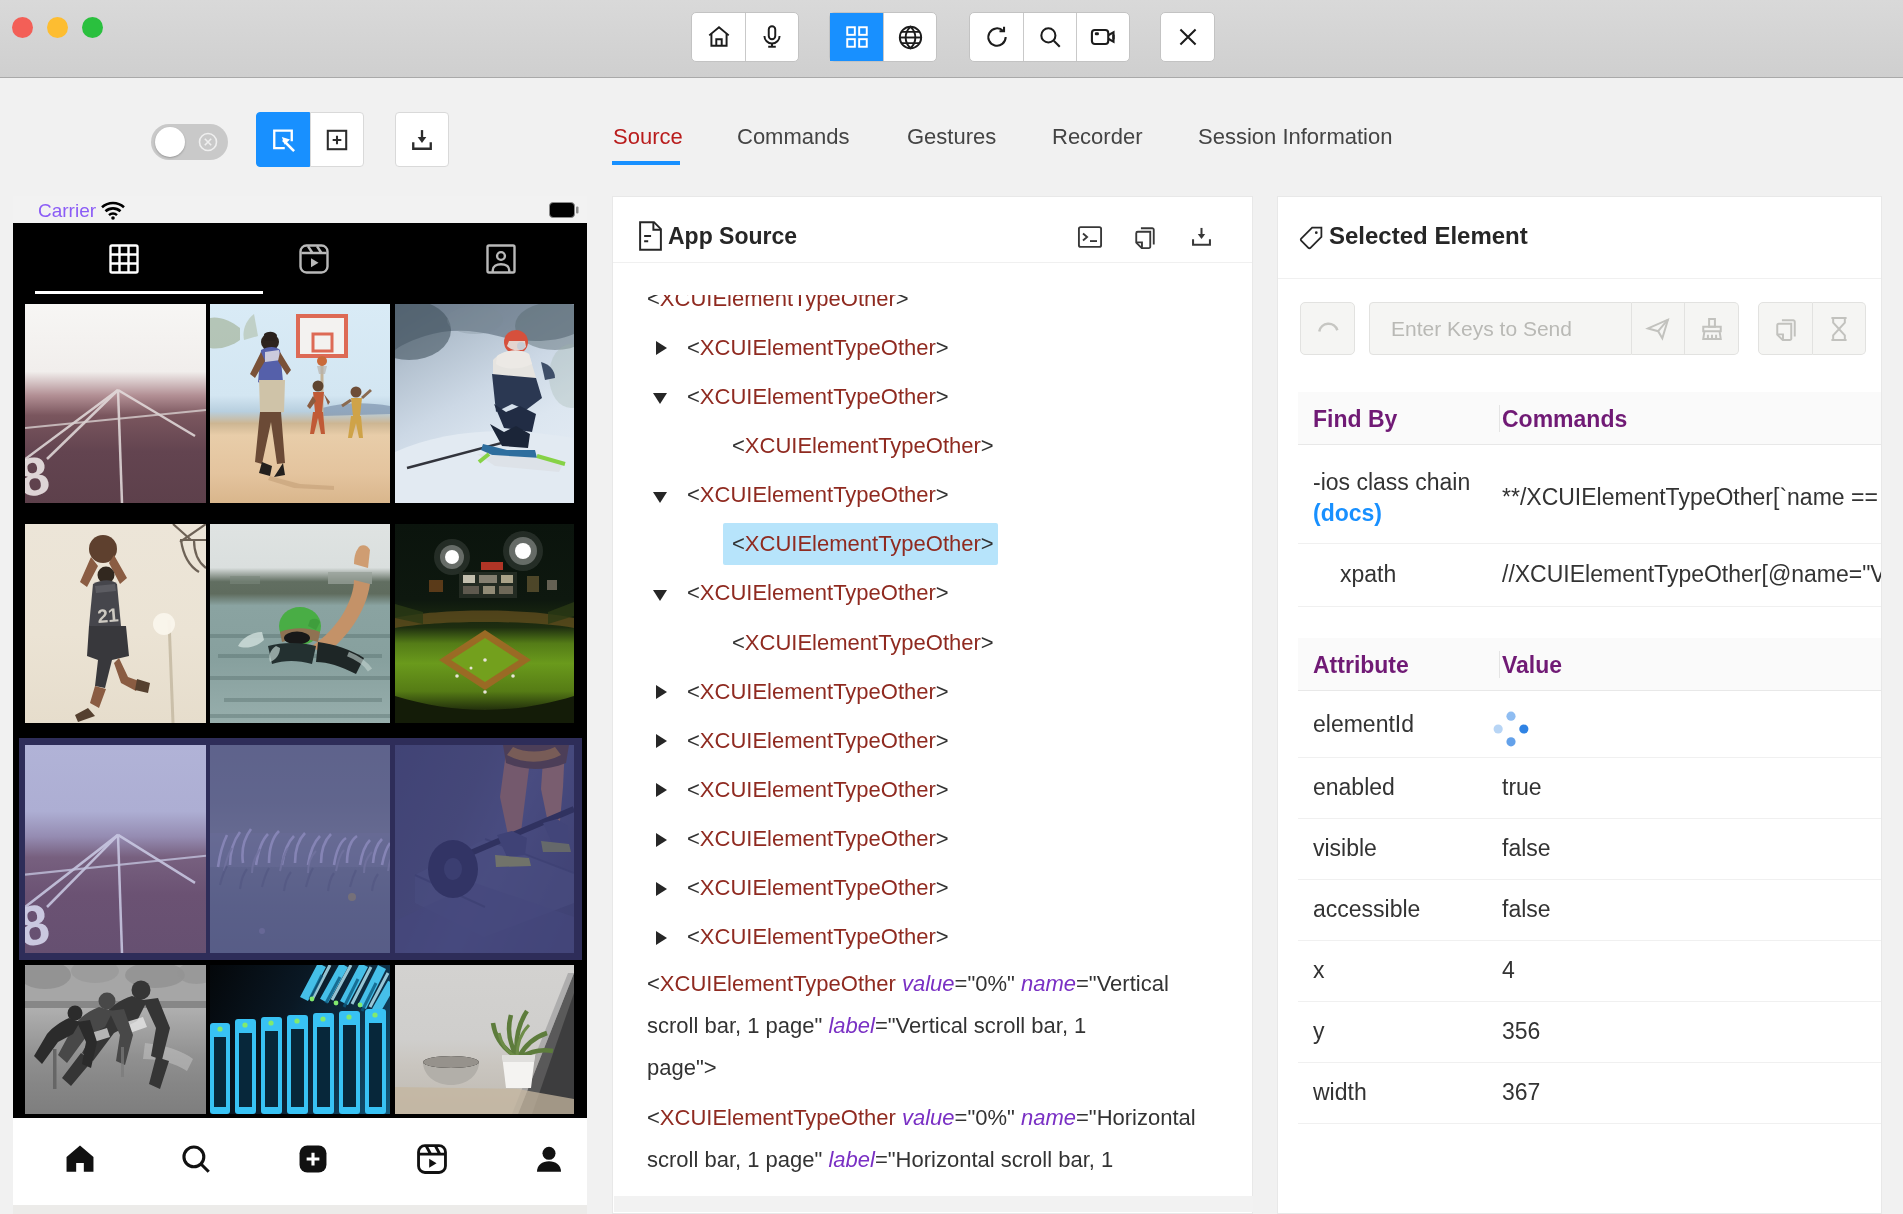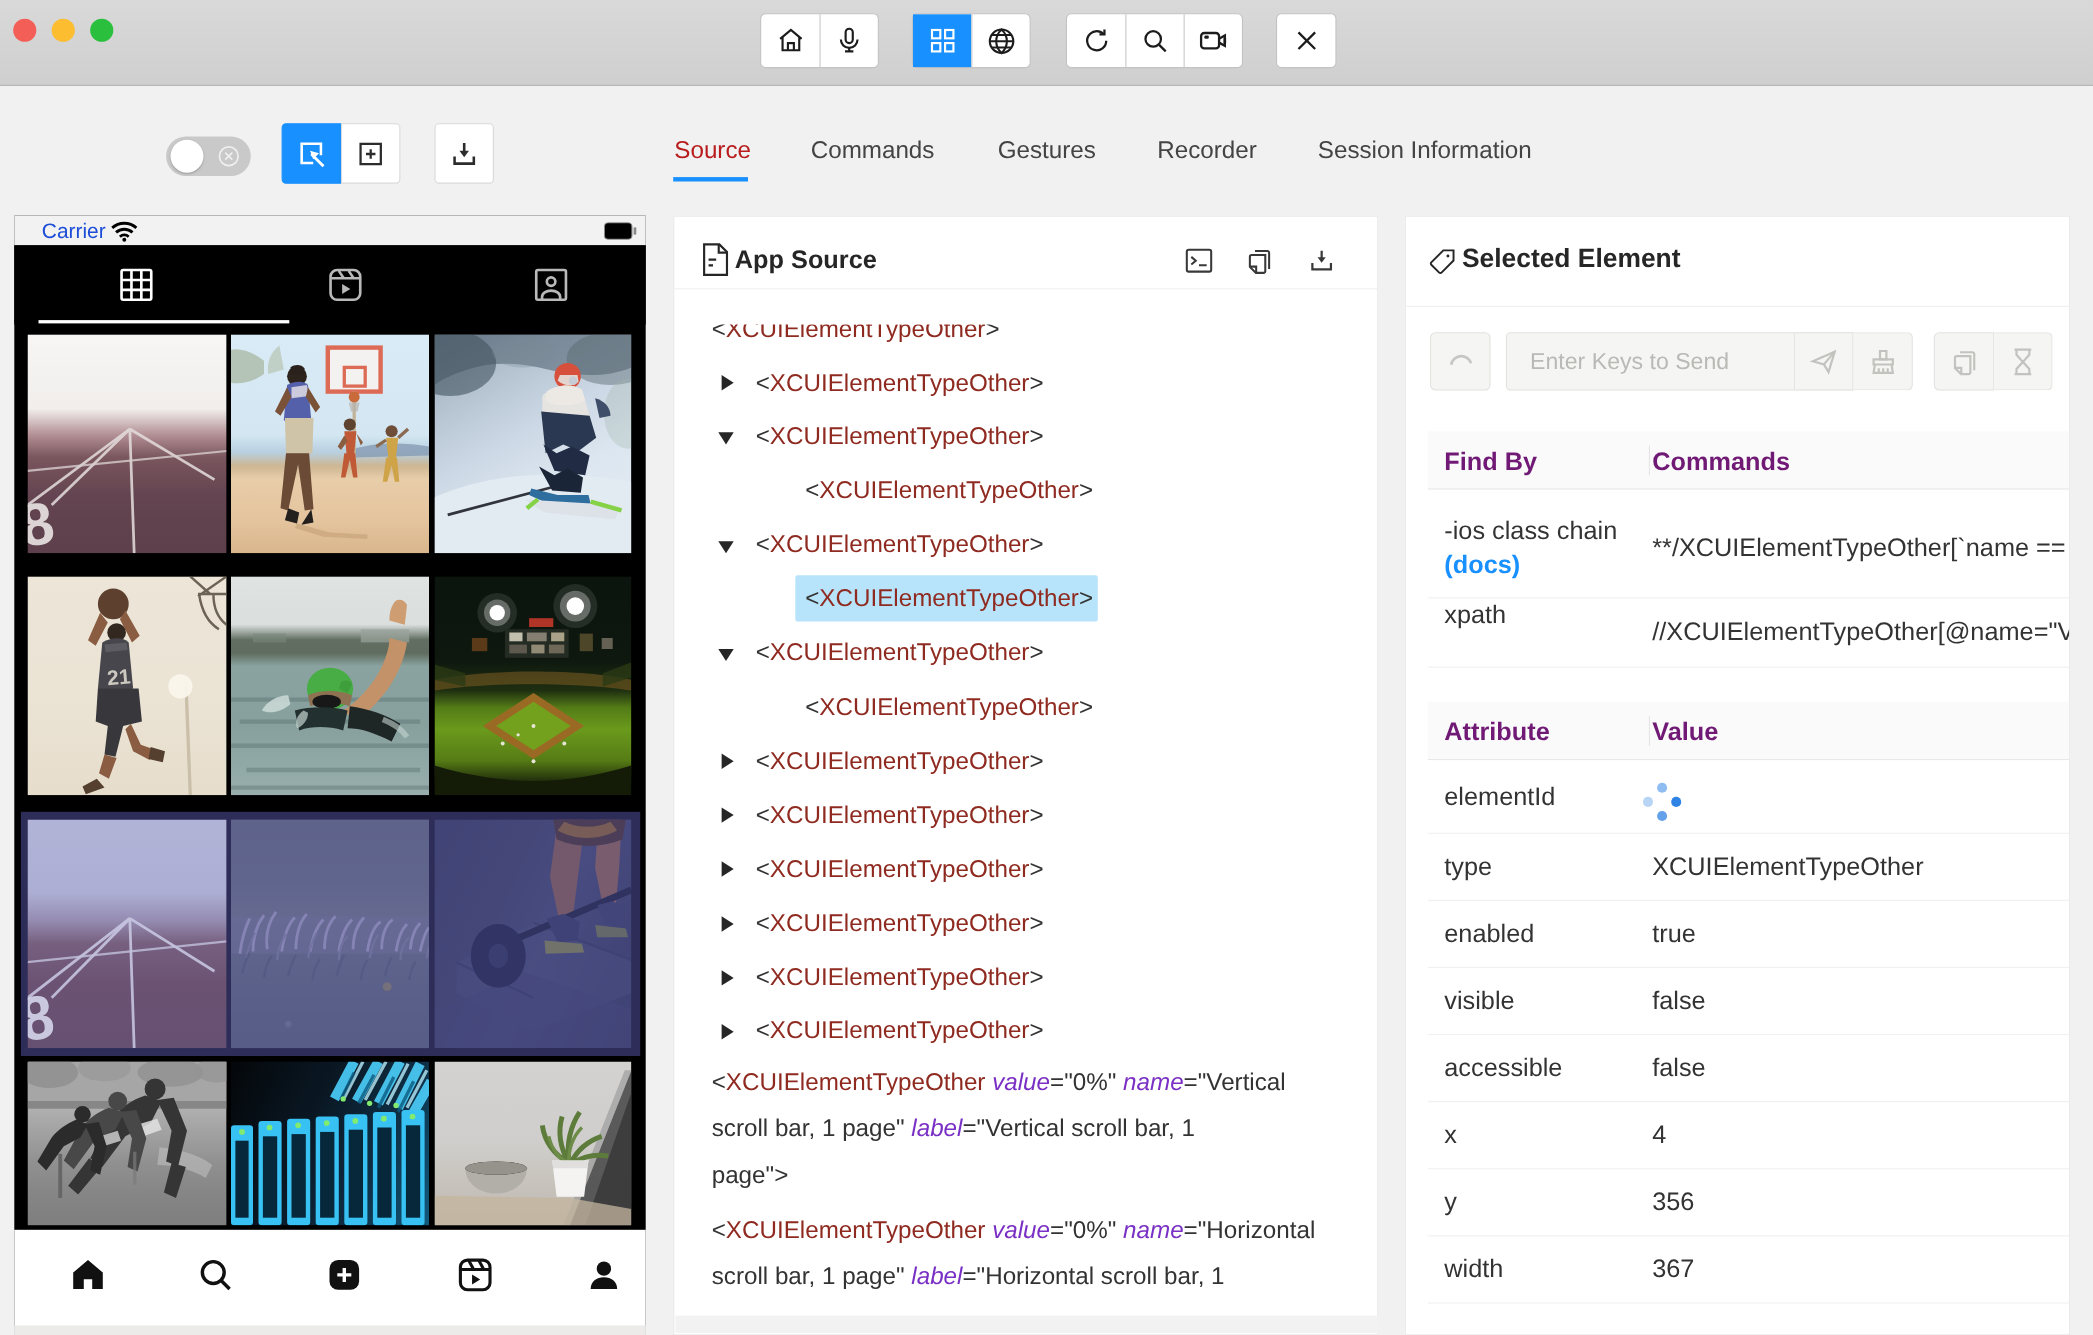--- a/index.html
+++ b/index.html
@@ -28,21 +28,21 @@
 #btn-add { left:310px; width:54px; border-radius:0 4px 4px 0; }
 #btn-dl { left:395px; width:54px; border-radius:4px; }
 
 
 .tab { position:absolute; top:124px; font-size:22px; color:#444; }
 .tab.active { color:#b91c1c; }
 #tab-underline { position:absolute; left:612px; top:161px; width:68px; height:4px; background:#1890ff; }
 
 
 #phone { position:absolute; left:13px; top:196px; width:574px; height:1018px; background:#000; }
-#statusbar { position:absolute; left:0; top:0; width:574px; height:27px; background:#f2f2f2; color:#1d4ed8; }
+#statusbar { position:absolute; left:0; top:0; width:574px; height:27px; background:#f2f2f2; color:#8b5cf6; }
 #statusbar .carrier { position:absolute; left:25px; top:4px; font-size:19px; }
 #statusbar .time { position:absolute; left:0; width:574px; text-align:center; top:4px; font-size:19px; font-weight:bold; }
 #apptabs { position:absolute; left:0; top:27px; width:574px; height:72px; background:#000; }
 #apptabs .ind { position:absolute; left:22px; top:68px; width:228px; height:3px; background:#fff; }
 .cell { position:absolute; overflow:hidden; }
 #navbar { position:absolute; left:0; top:922px; width:574px; height:96px; background:#fff; }
 
 
 #srcpanel { position:absolute; left:612px; top:196px; width:641px; height:1018px; background:#fff; border:1px solid #e8e8e8; }
 #srchead { position:absolute; left:0; top:0; width:100%; height:66px; border-bottom:1px solid #f0f0f0; }
@@ -676,45 +676,41 @@
         <span class="c1">Find By</span>
         <span class="c2">Commands</span>
         <span class="vdiv"></span>
       </div>
     <div class="rrow" style="height:99px;">
       <span class="c1v" style="top:24px;">-ios class chain</span>
       <span class="c1v" style="top:55px; color:#1890ff; font-weight:bold;">(docs)</span>
       <span class="c2v" style="top:39px;">**/XCUIElementTypeOther[`name == '</span>
     </div>
     <div class="rrow" style="height:63px;">
-      <span class="c1v" style="top:1px;">xpath</span>
+      <span class="c1v" style="top:17px;margin-left:27px;">xpath</span>
       <span class="c2v" style="top:17px;">//XCUIElementTypeOther[@name="Ve</span>
     </div>
   </div>
 
   <div class="rtable" style="top:441px;">
     <div class="hrow">
         <span class="c1">Attribute</span>
         <span class="c2">Value</span>
         <span class="vdiv"></span>
       </div>
     <div class="rrow" style="height:67px;">
       <span class="c1v" style="top:20px;">elementId</span>
       <span class="c2v" style="top:16px; left:191px;"><svg width="44" height="44" viewBox="0 0 48 48">
             <circle cx="24" cy="10" r="5" fill="#8fbdf2"></circle>
             <circle cx="38" cy="24" r="5" fill="#2f83e4"></circle>
             <circle cx="24" cy="38" r="5" fill="#63a1ea"></circle>
             <circle cx="10" cy="24" r="5" fill="#b8d5f5"></circle>
           </svg></span>
     </div>
     <div class="rrow" style="height:61px;">
-        <span class="c1v" style="top:16px;">type</span>
-        <span class="c2v" style="top:16px;">XCUIElementTypeOther</span>
-      </div>
-    <div class="rrow" style="height:61px;">
         <span class="c1v" style="top:16px;">enabled</span>
         <span class="c2v" style="top:16px;">true</span>
       </div>
     <div class="rrow" style="height:61px;">
         <span class="c1v" style="top:16px;">visible</span>
         <span class="c2v" style="top:16px;">false</span>
       </div>
     <div class="rrow" style="height:61px;">
         <span class="c1v" style="top:16px;">accessible</span>
         <span class="c2v" style="top:16px;">false</span>

